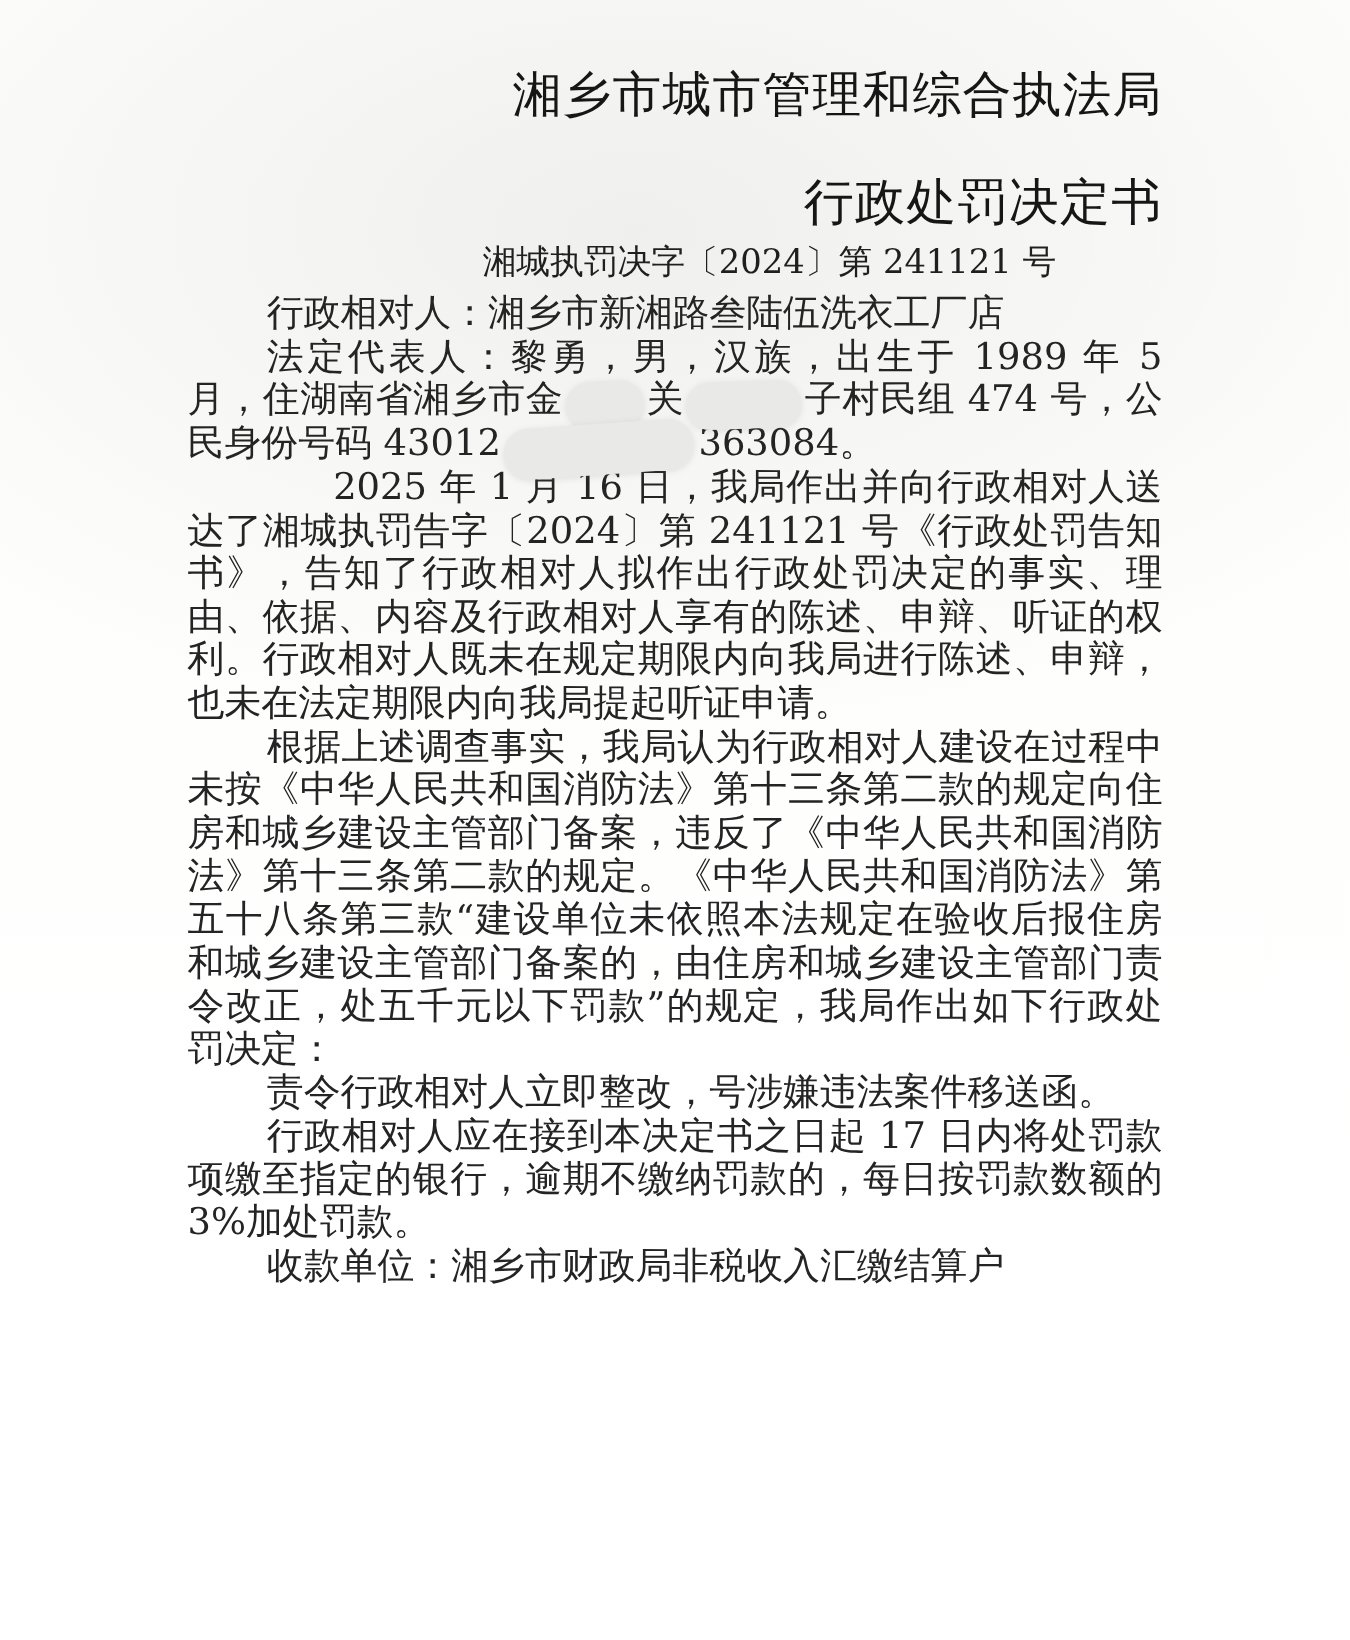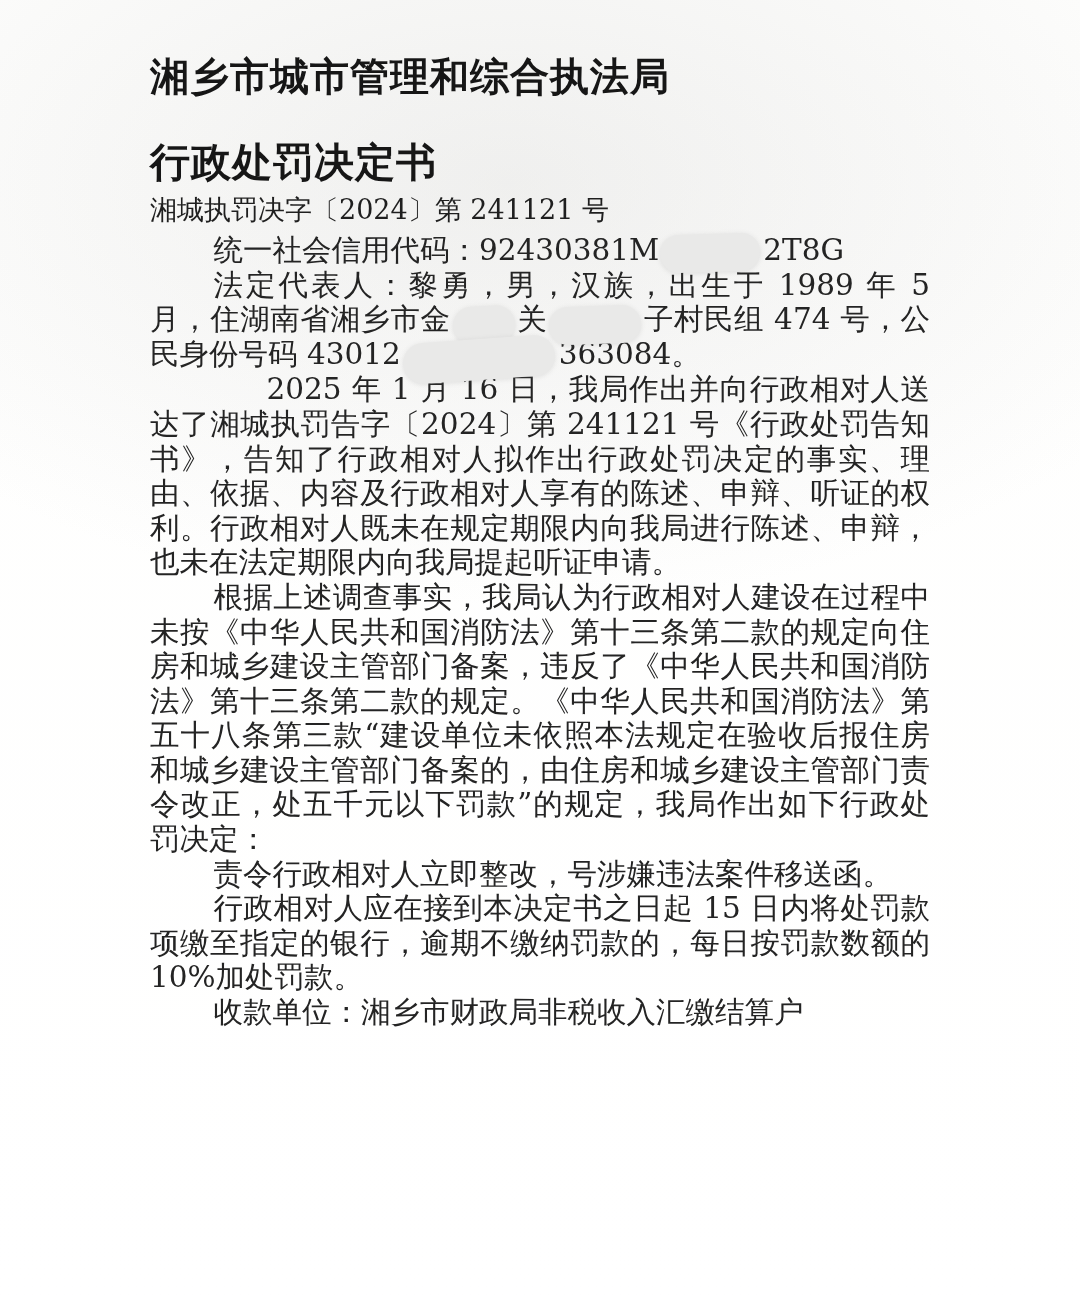--- a/index.html
+++ b/index.html
@@ -15,38 +15,38 @@
     background:
       radial-gradient(115% 52% at 47% 14%, rgba(205,205,203,0.30), rgba(255,255,255,0) 62%),
       linear-gradient(#fefefd,#ffffff);
     color:#222222;
   }
   .doc{
     padding:52px 150px 0 150px;
   }
   .title{
     margin:0;
-    text-align:left;
-    font-weight:700;
+    text-align:right;
+    font-weight:400;
     color:#161616;
     letter-spacing:1px;
   }
   .title-org{
     font-size:39px;
     line-height:1.28;
     margin-bottom:12px;
   }
   .title-type{
     font-size:40px;
     line-height:1.2;
     margin-bottom:8px;
     margin-top:36px;
   }
   .docnum{
-    text-align:left;
+    text-align:right;
     padding-right:85px;
     font-size:27px;
     line-height:32px;
     margin-bottom:7px;
     color:#1f1f1f;
     white-space:nowrap;
   }
   p.body-par{
     margin:0;
     font-size:29.5px;
@@ -74,35 +74,35 @@
 
 <div class="page">
   <div class="doc">
 
     <h1 class="title title-org">湘乡市城市管理和综合执法局</h1>
 
     <h1 class="title title-type">行政处罚决定书</h1>
 
     <div class="docnum">湘城执罚决字〔2024〕第 241121 号</div>
 
+    <p class="body-par indent">
+      <span>行政相对人：湘乡市新湘路叁陆伍洗衣工厂店</span>
+    </p>
 
-    <p class="body-par indent">
-      <span>统一社会信用代码：92430381M</span><span class="redact r-code"></span><span>2T8G</span>
-    </p>
 
     <p class="body-par indent">
       <span>法定代表人：黎勇，男，汉族，出生于 1989 年 5 月，住湖南省湘乡市金</span><span class="redact r-addr1"></span><span>关</span><span class="redact r-addr2"></span><span>子村民组 474 号，公民身份号码 43012</span><span class="redact r-id"></span><span>363084。</span>
     </p>
 
 
 
     <p class="body-par indent-lg">2025 年 1 月 16 日，我局作出并向行政相对人送达了湘城执罚告字〔2024〕第 241121 号《行政处罚告知书》，告知了行政相对人拟作出行政处罚决定的事实、理由、依据、内容及行政相对人享有的陈述、申辩、听证的权利。行政相对人既未在规定期限内向我局进行陈述、申辩，也未在法定期限内向我局提起听证申请。</p>
 
     <p class="body-par indent">根据上述调查事实，我局认为行政相对人建设在过程中未按《中华人民共和国消防法》第十三条第二款的规定向住房和城乡建设主管部门备案，违反了《中华人民共和国消防法》第十三条第二款的规定。《中华人民共和国消防法》第五十八条第三款“建设单位未依照本法规定在验收后报住房和城乡建设主管部门备案的，由住房和城乡建设主管部门责令改正，处五千元以下罚款”的规定，我局作出如下行政处罚决定：</p>
 
     <p class="body-par indent">责令行政相对人立即整改，号涉嫌违法案件移送函。</p>
 
-    <p class="body-par indent">行政相对人应在接到本决定书之日起 15 日内将处罚款项缴至指定的银行，逾期不缴纳罚款的，每日按罚款数额的 10%加处罚款。</p>
+    <p class="body-par indent">行政相对人应在接到本决定书之日起 17 日内将处罚款项缴至指定的银行，逾期不缴纳罚款的，每日按罚款数额的 3%加处罚款。</p>
 
     <p class="body-par indent">收款单位：湘乡市财政局非税收入汇缴结算户</p>
 
   </div>
 </div>
 
 </body></html>

